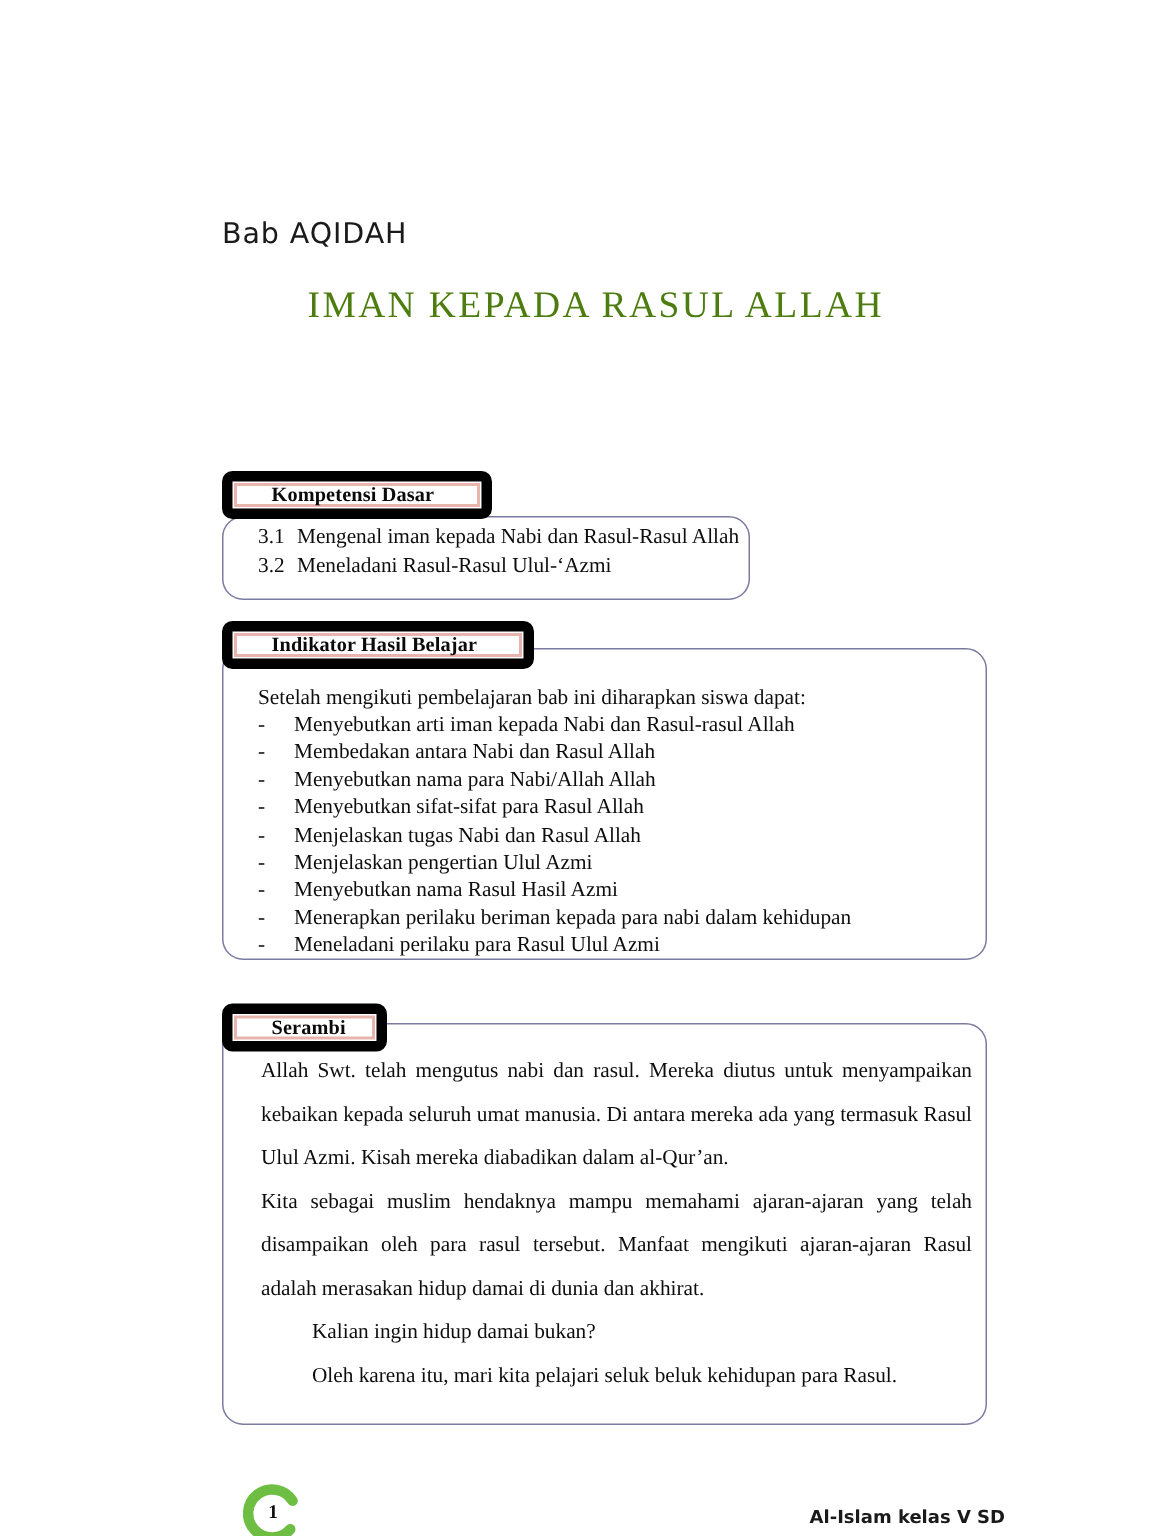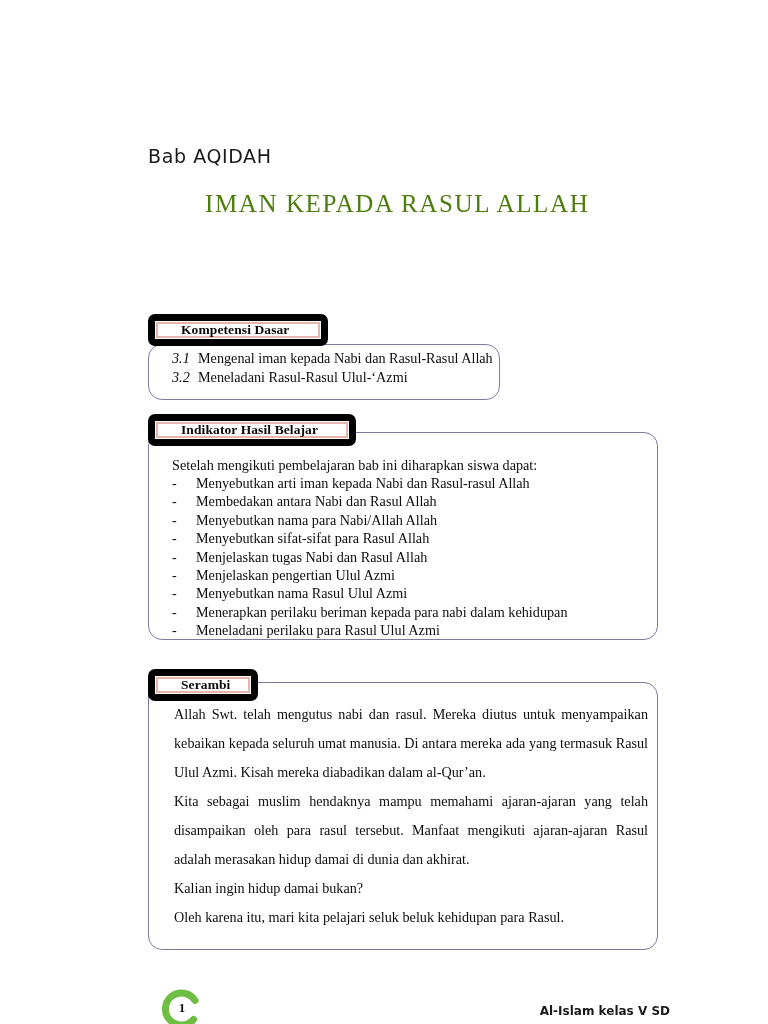--- a/index.html
+++ b/index.html
@@ -82,21 +82,21 @@
   #kd-list {
     position: absolute;
     left: 172px;
     top: 349px;
     font-size: 14.2px;
     line-height: 19px;
     color: #0d0d0d;
     white-space: nowrap;
   }
   #kd-list .kd-item { display: block; }
-  #kd-list .kd-num { display: inline-block; min-width: 26px; font-style: italic; }
+  #kd-list .kd-num { display: inline-block; min-width: 26px; }
 
   
   #ind-tag { left: 148px; top: 414px; width: 208px; height: 32px; }
   #ind-box { left: 148px; top: 432px; width: 510px; height: 208px; }
   #ind-intro {
     position: absolute;
     left: 172px;
     top: 456px;
     font-size: 14.2px;
     line-height: 18.4px;
@@ -118,21 +118,21 @@
   #ser-body {
     position: absolute;
     left: 174px;
     top: 700px;
     width: 474px;
     font-size: 14.2px;
     line-height: 29px;
     color: #0d0d0d;
   }
   #ser-body p { margin: 0 0 0 0; text-align: justify; }
-  #ser-body p.last-noj { text-align: left; }
+  #ser-body p.last-noj { text-align: left; margin-left: 34px; }
 
   
   .footer-page {
     position: absolute;
     left: 162px;
     top: 988px;
     width: 46px;
     height: 46px;
   }
   .ring {
@@ -193,21 +193,21 @@
 
   <div id="ind-intro">Setelah mengikuti pembelajaran bab ini diharapkan siswa dapat:</div>
 
   <div id="ind-items">
     <span class="ind-row"><span class="dash">-</span><span>Menyebutkan arti iman kepada Nabi dan Rasul-rasul Allah</span></span>
     <span class="ind-row"><span class="dash">-</span><span>Membedakan antara Nabi dan Rasul Allah</span></span>
     <span class="ind-row"><span class="dash">-</span><span>Menyebutkan nama para Nabi/Allah Allah</span></span>
     <span class="ind-row"><span class="dash">-</span><span>Menyebutkan sifat-sifat para Rasul Allah</span></span>
     <span class="ind-row"><span class="dash">-</span><span>Menjelaskan tugas Nabi dan Rasul Allah</span></span>
     <span class="ind-row"><span class="dash">-</span><span>Menjelaskan pengertian Ulul Azmi</span></span>
-    <span class="ind-row"><span class="dash">-</span><span>Menyebutkan nama Rasul Ulul Azmi</span></span>
+    <span class="ind-row"><span class="dash">-</span><span>Menyebutkan nama Rasul Hasil Azmi</span></span>
     <span class="ind-row"><span class="dash">-</span><span>Menerapkan perilaku beriman kepada para nabi dalam kehidupan</span></span>
     <span class="ind-row"><span class="dash">-</span><span>Meneladani perilaku para Rasul Ulul Azmi</span></span>
   </div>
 
   <div class="content-box" id="ser-box"></div>
 
   <div class="tag-box" id="ser-tag">
     <span class="tag-text">Serambi</span>
   </div>
 

